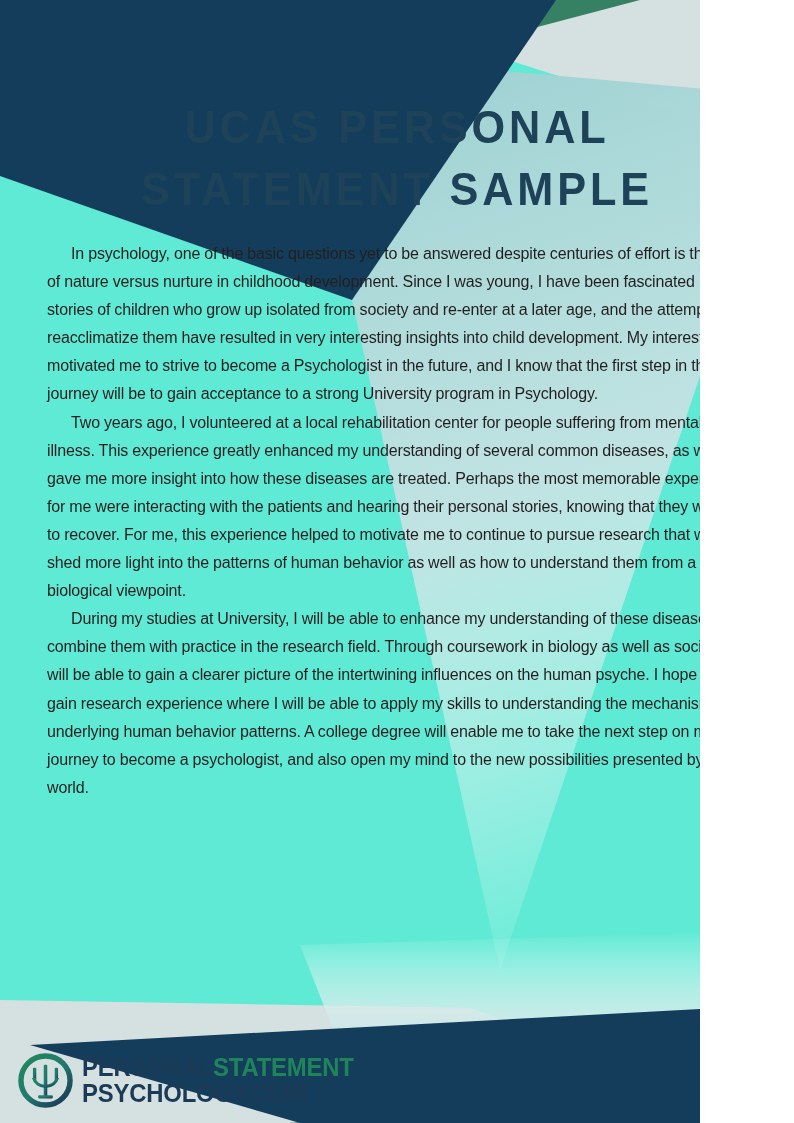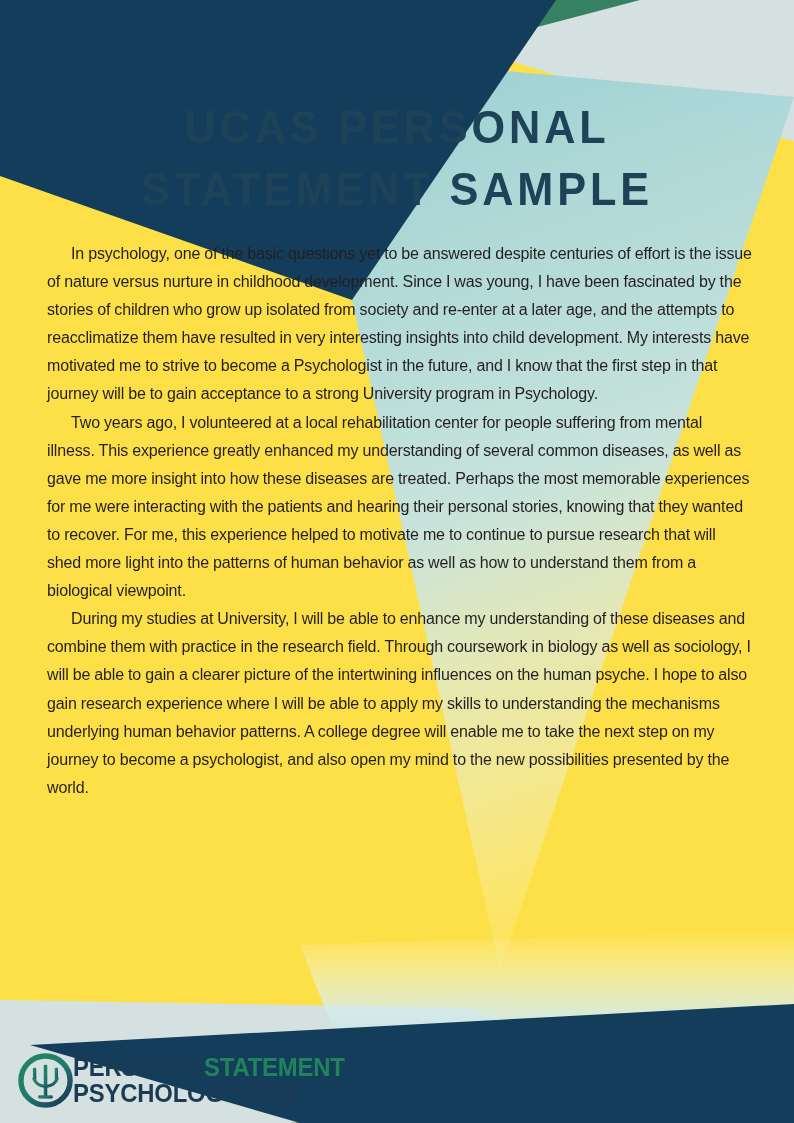--- a/index.html
+++ b/index.html
@@ -7,23 +7,23 @@
     margin: 0;
     padding: 0;
     background: #ffffff;
   }
   body {
     font-family: "Liberation Sans", sans-serif;
   }
 
   .page {
     position: relative;
-    width: 794px;
+    width: 700px;
     height: 1123px;
-    background: #fde047;
+    background: #5eead4;
     overflow: hidden;
   }
 
   
   .bg-decor {
     position: absolute;
     inset: 0;
     width: 794px;
     height: 1123px;
     pointer-events: none;
@@ -71,20 +71,21 @@
     word-spacing: -0.2px;
   }
 
   
   .logo {
     position: absolute;
     left: 18px;
     top: 1053px;
     display: flex;
     align-items: center;
+    gap: 9px;
     z-index: 6;
   }
   .logo-mark {
     width: 55px;
     height: 55px;
     flex: none;
     display: block;
   }
   .logo-type {
     display: flex;

